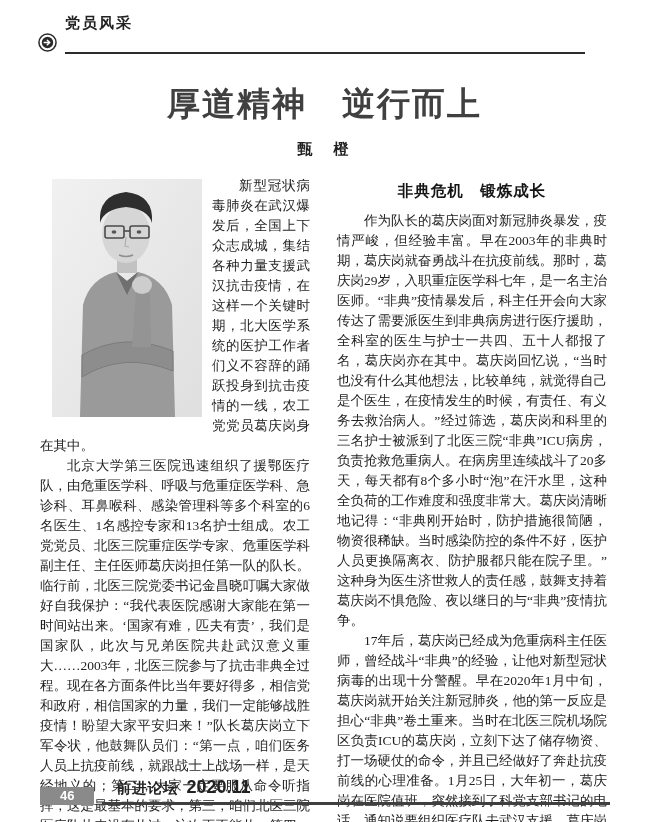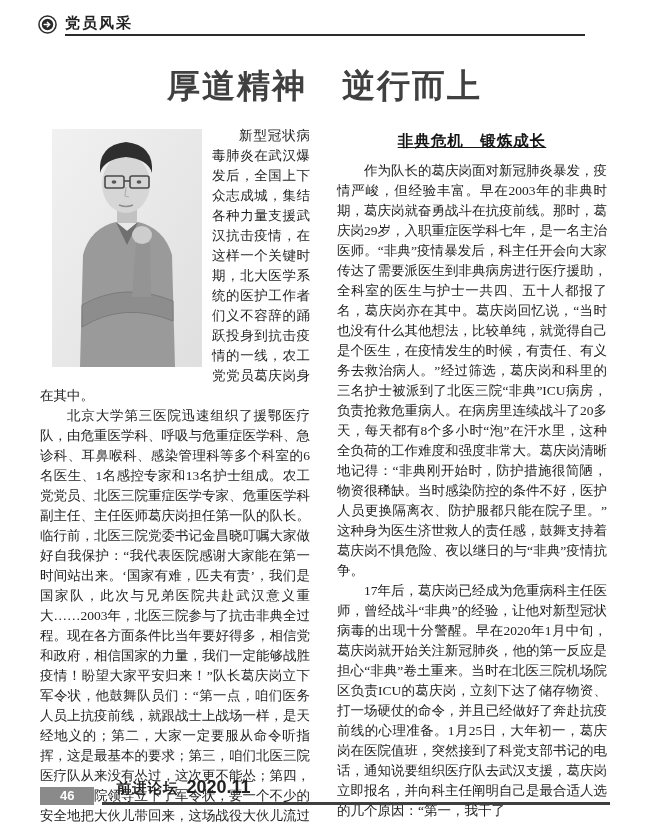--- a/index.html
+++ b/index.html
@@ -14,21 +14,21 @@
     background:#ffffff; overflow:hidden;
   }
 
   
   .header {
     display:flex; align-items:flex-end; gap:8px;
     margin:14px 64px 0 38px;
   }
   .header-icon { flex:0 0 auto; width:19px; height:19px; margin-bottom:2px; }
   .header-rule {
-    flex:1; border-bottom:2px solid #2b2b2b; padding-bottom:1px;
+    flex:1; border-bottom:2px solid #2b2b2b; padding-bottom:19px;
     font-family:"Liberation Sans","DejaVu Sans",sans-serif;
     font-weight:bold; font-size:15px; letter-spacing:2px; color:#222;
   }
 
   
   .title {
     text-align:center; margin-top:28px;
     font-family:"Liberation Sans","DejaVu Sans",sans-serif;
     font-weight:bold; font-size:33px; letter-spacing:2px; color:#404040;
   }
@@ -47,21 +47,20 @@
     float:left; width:150px; height:238px;
     margin:3px 10px 2px 12px;
   }
   .photo-float svg { display:block; width:100%; height:100%; }
 
   .section-heading {
     font-family:"Liberation Sans","DejaVu Sans",sans-serif;
     font-weight:bold; font-size:15.5px; text-align:center;
     letter-spacing:1px; color:#161616;
     margin:5px 0 10px;
-    text-decoration:underline;
   }
   .section-heading.second { margin-top:16px; }
 
   
   .footer {
     position:absolute; left:40px; right:39px; bottom:17px;
     display:flex; align-items:flex-end;
   }
   .page-num {
     background:#8a8a8a; color:#ffffff;
@@ -94,20 +93,21 @@
       <svg viewBox="0 0 20 20" aria-hidden="true">
         <circle cx="10" cy="10" r="9" fill="none" stroke="#2b2b2b" stroke-width="1.6"></circle>
         <circle cx="10" cy="10" r="6" fill="#2b2b2b"></circle>
         <path d="M6.5 10 L12 10 M9.8 7.6 L12.4 10 L9.8 12.4" stroke="#ffffff" stroke-width="1.5" fill="none" stroke-linecap="round" stroke-linejoin="round"></path>
       </svg>
     </span>
     <div class="header-rule">党员风采</div>
   </div>
 
   <div class="title">厚道精神　逆行而上</div>
+  <div class="author">甄　橙</div>
 
   <div class="columns">
 
     <div class="col">
       <div class="photo-float">
         <svg viewBox="0 0 150 238" aria-hidden="true">
           <defs>
             <linearGradient id="bgG" x1="0" y1="0" x2="1" y2="1">
               <stop offset="0" stop-color="#f1f1f1"></stop>
               <stop offset="1" stop-color="#dfdfdf"></stop>

